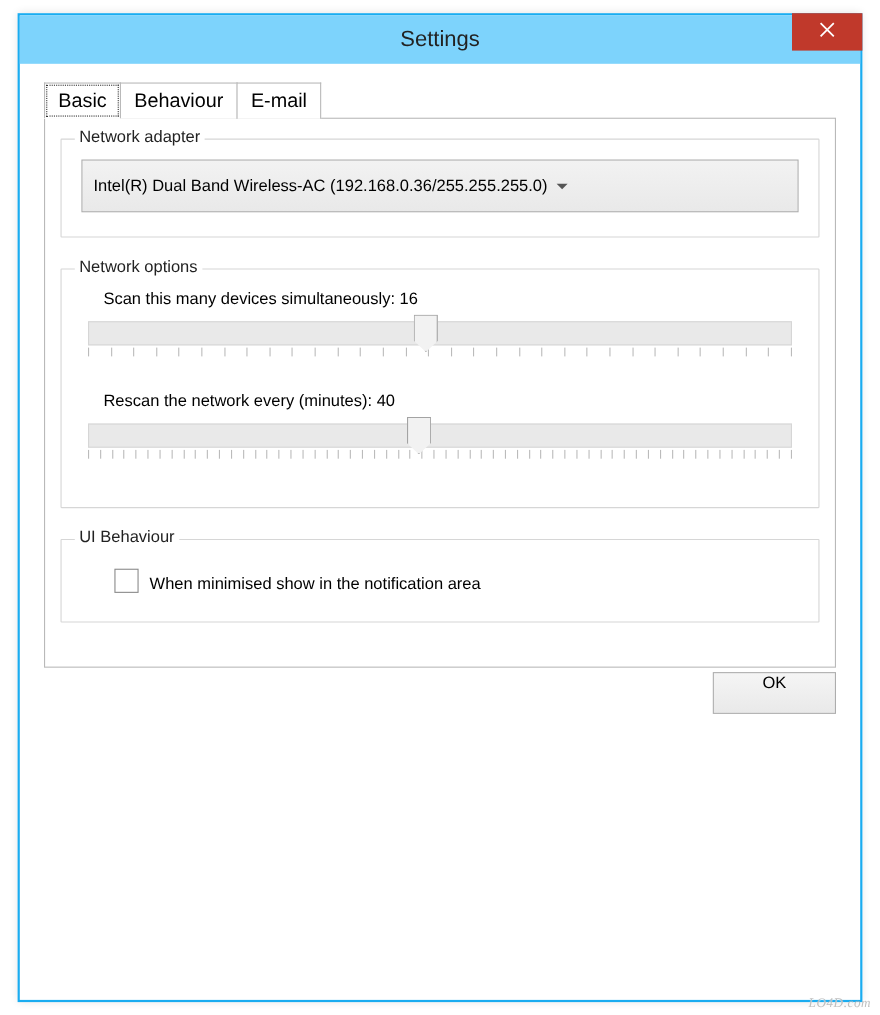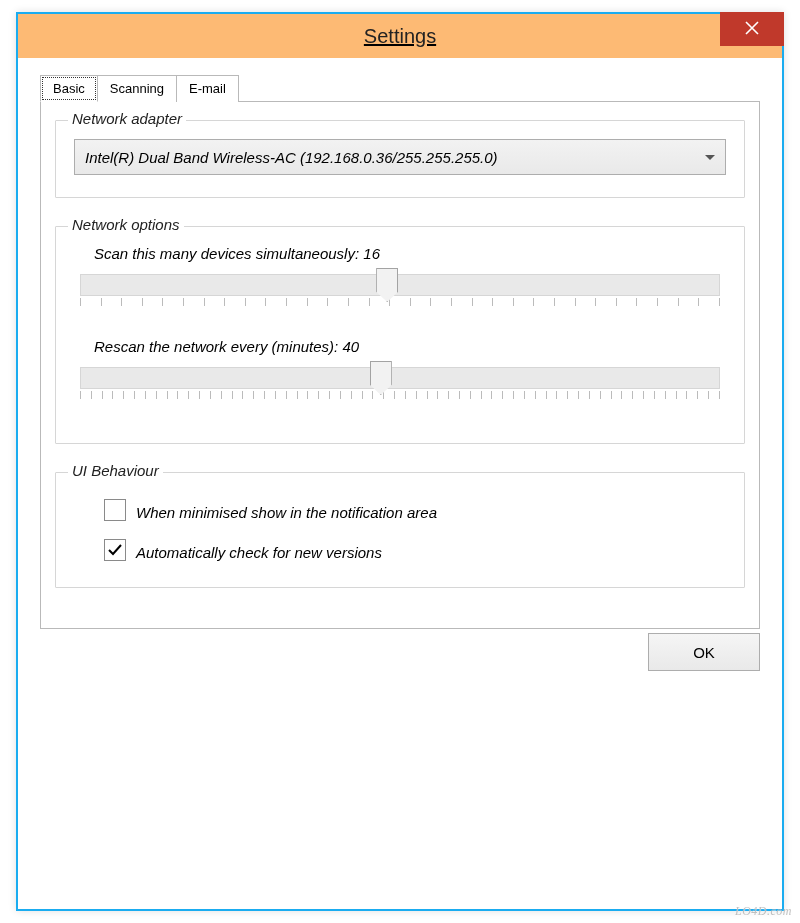--- a/index.html
+++ b/index.html
@@ -18,26 +18,25 @@
     left: 16px;
     top: 12px;
     width: 768px;
     height: 899px;
     border: 2px solid #1aacf0;
     background: #fff;
     box-shadow: 0 0 8px rgba(0,0,0,0.12);
   }
   .titlebar {
     height: 44px;
-    background: #fdba74;
+    background: #7dd3fc;
     position: relative;
     display: flex;
     align-items: center;
     justify-content: center;
-    text-decoration: underline;
   }
   .titlebar .title {
     font-size: 20px;
     color: #222;
   }
   .close-btn {
     position: absolute;
     right: -2px;
     top: -2px;
     width: 64px;
@@ -57,21 +56,21 @@
     display: flex;
     position: relative;
     z-index: 2;
   }
   .tab {
     border: 1px solid #b9b9b9;
     border-bottom: none;
     padding: 5px 12px 5px 12px;
     background: #fff;
     margin-right: -1px;
-    font-size: 13px;
+    font-size: 18px;
     cursor: pointer;
     position: relative;
     top: 1px;
   }
   .tab.active {
     outline: 1px dotted #333;
     outline-offset: -3px;
     z-index: 3;
     border-bottom: 1px solid #fff;
   }
@@ -82,39 +81,37 @@
     padding: 18px 14px 22px 14px;
     position: relative;
     z-index: 1;
   }
   .groupbox {
     border: 1px solid #d6d6d6;
     border-radius: 1px;
     padding: 18px 18px 22px 18px;
     margin-bottom: 28px;
     position: relative;
-    font-style: italic;
   }
   .groupbox .legend {
     position: absolute;
     top: -11px;
     left: 12px;
     background: #fff;
     padding: 0 4px;
     font-size: 15px;
     color: #222;
   }
   .combo {
     width: 100%;
-    height: 36px;
+    height: 48px;
     border: 1px solid #adadad;
     background: linear-gradient(#f2f2f2, #e9e9e9);
     display: flex;
     align-items: center;
-    justify-content: space-between;
     padding: 0 10px;
     cursor: pointer;
   }
   .combo .arrow {
     width: 0; height: 0;
     border-left: 5px solid transparent;
     border-right: 5px solid transparent;
     border-top: 5px solid #555;
     margin-left: 8px;
   }
@@ -181,21 +178,21 @@
     display: flex;
     justify-content: flex-end;
     margin-top: 4px;
   }
   .ok-btn {
     min-width: 112px;
     height: 38px;
     border: 1px solid #adadad;
     background: linear-gradient(#f5f5f5, #e9e9e9);
     display: flex;
-    align-items: center;
+    align-items: flex-start;
     justify-content: center;
     cursor: pointer;
     font-size: 15px;
   }
   .watermark {
     position: absolute;
     right: 8px;
     bottom: 4px;
     font-size: 12px;
     color: rgba(180,180,180,0.85);
@@ -218,21 +215,21 @@
             <path d="M1 1 L13 13 M13 1 L1 13" stroke="#fff" stroke-width="1.6" fill="none"></path>
           </svg>
       </span>
     </div>
   </div>
 
   <div class="client">
 
     <div class="tabs">
       <div class="tab active"><span>Basic</span></div>
-      <div class="tab"><span>Scanning</span></div>
+      <div class="tab"><span>Behaviour</span></div>
       <div class="tab"><span>E-mail</span></div>
     </div>
 
     <div class="tab-panel">
 
       <div class="groupbox">
         <div class="legend">Network adapter</div>
         <div class="combo">
           <span>Intel(R) Dual Band Wireless-AC (192.168.0.36/255.255.255.0)</span>
           <span class="arrow"></span>
@@ -357,28 +354,20 @@
         <div class="legend">UI Behaviour</div>
 
         <label class="check-row">
           <span class="checkbox">
             
           </span>
           <span>When minimised show in the notification area</span>
         </label>
 
 
-        <label class="check-row">
-          <span class="checkbox checked">
-            <svg viewBox="0 0 16 16">
-                <path d="M2 8 L6 12 L14 3" stroke="#000" stroke-width="2" fill="none"></path>
-              </svg>
-          </span>
-          <span>Automatically check for new versions</span>
-        </label>
       </div>
 
     </div>
 
     <div class="footer-row">
       <div class="ok-btn">
         <span>OK</span>
       </div>
     </div>
 

